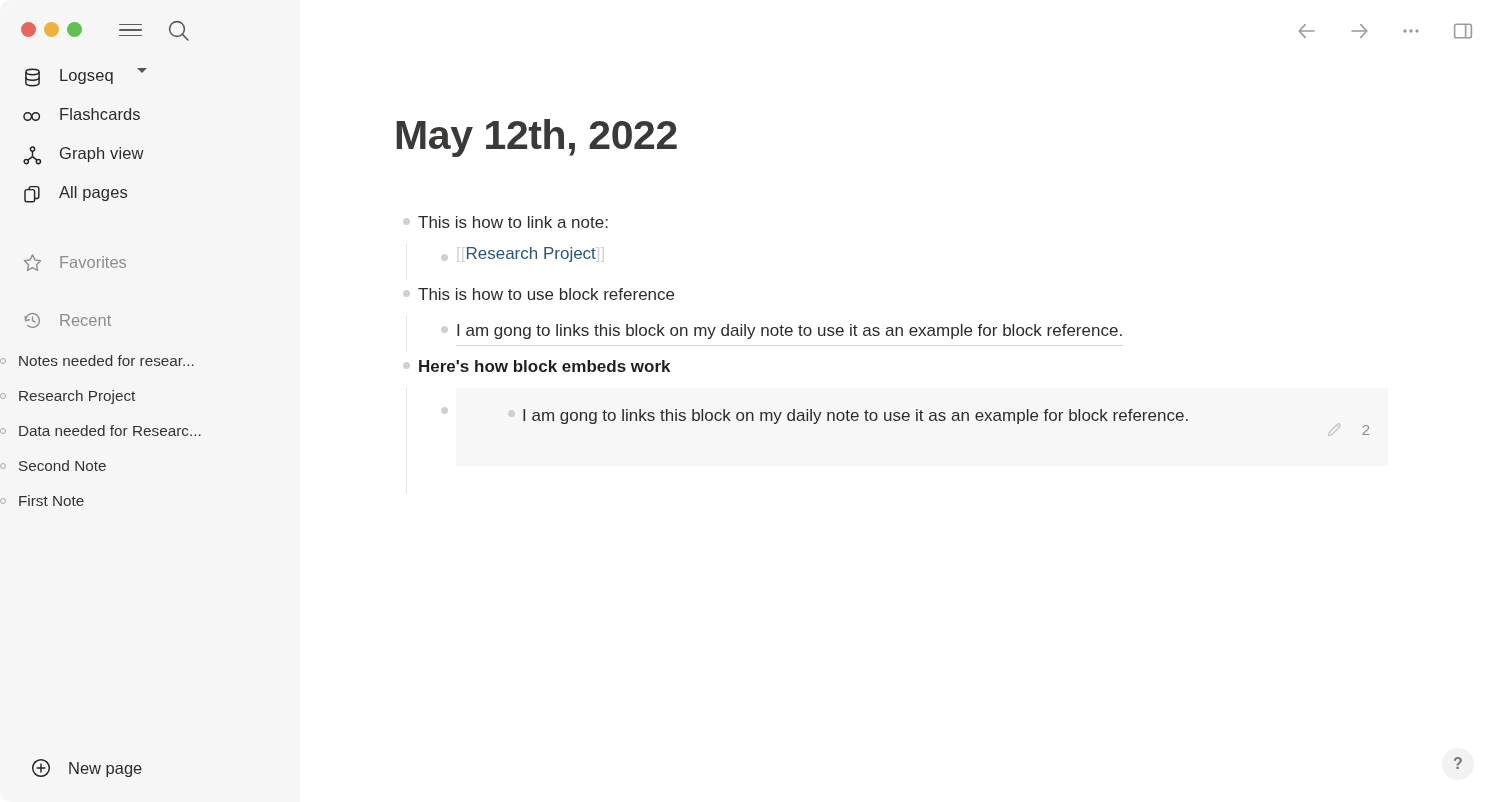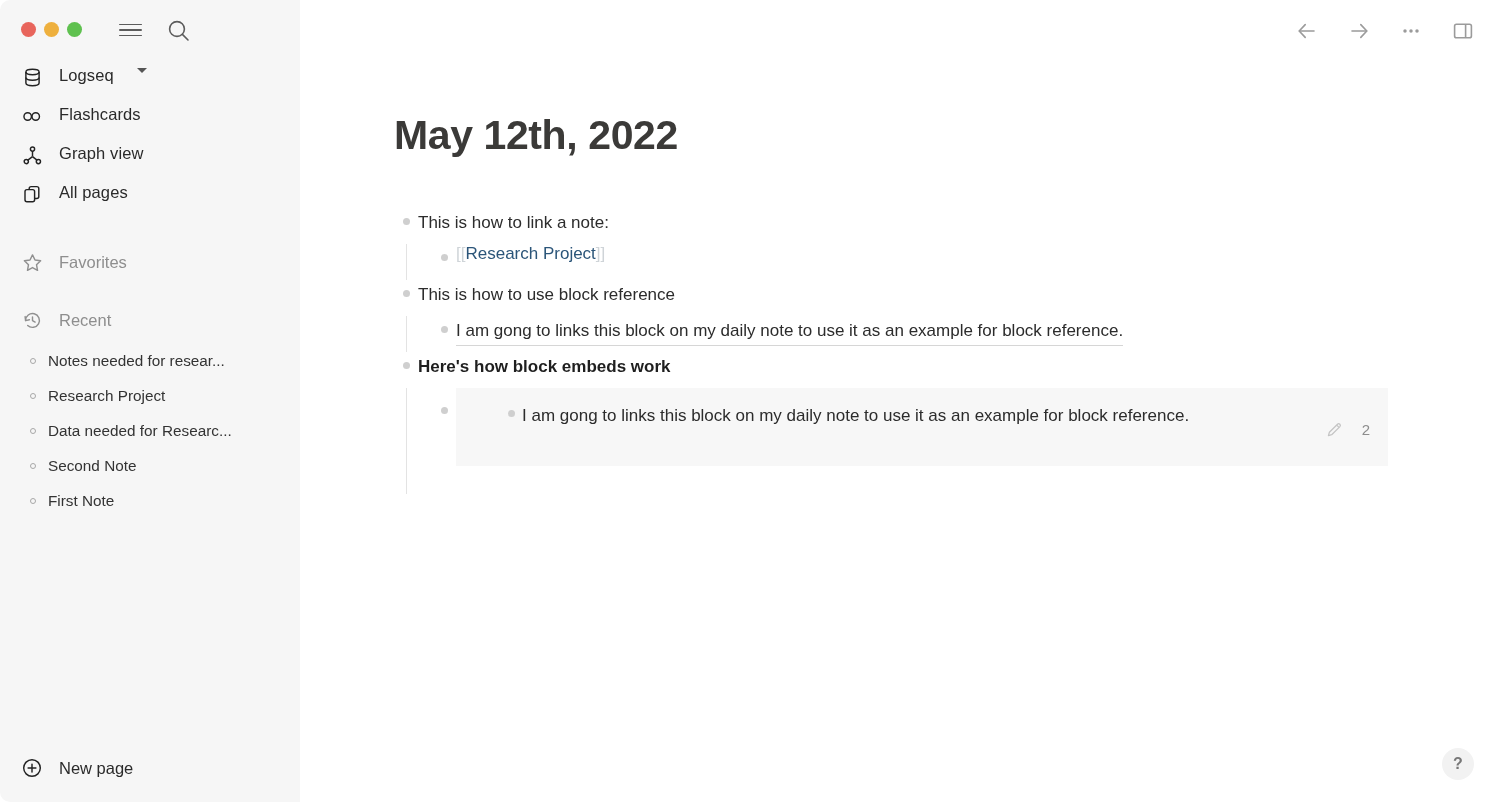--- a/index.html
+++ b/index.html
@@ -124,21 +124,20 @@
   .section-head .sec-label {
     font-size: 16.5px;
     color: #8e8e8e;
   }
 
   .recent-list { margin-top: 6px; }
   .recent-item {
     display: flex;
     align-items: center;
     height: 35px;
-    padding-left: 30px;
     gap: 12px;
     cursor: pointer;
   }
   .recent-bullet {
     width: 6px; height: 6px;
     border-radius: 50%;
     border: 1.3px solid #a8a8a8;
     background: transparent;
     flex: 0 0 6px;
   }
@@ -150,21 +149,21 @@
 
   .newpage {
     position: absolute;
     bottom: 12px;
     left: 0;
     width: 300px;
     height: 44px;
     display: flex;
     align-items: center;
     gap: 16px;
-    padding-left: 21px;
+    padding-left: 30px;
     cursor: pointer;
   }
   .newpage .nav-ico { width: 22px; flex: 0 0 22px; display:flex; align-items:center; justify-content:center;}
   .newpage .np-label { font-size: 16.5px; color: #2a2a2a; }
 
   
   #main {
     position: relative;
     flex: 1 1 auto;
     height: 802px;

